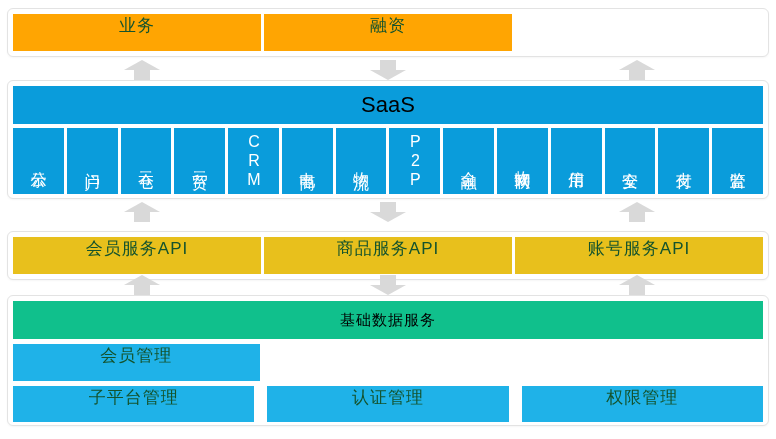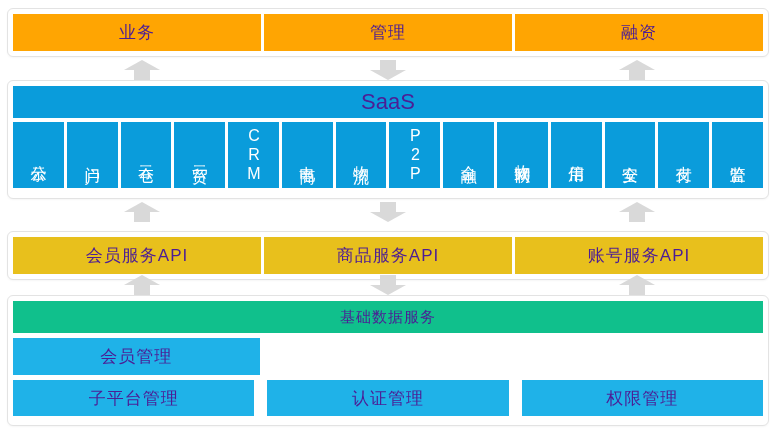--- a/index.html
+++ b/index.html
@@ -27,36 +27,35 @@
   .card-base   { top: 295px; height: 131px; }
 
   .grid3 {
     display: grid;
     grid-template-columns: repeat(3, 1fr);
     gap: 3px;
     height: 100%;
   }
   .cell {
     display: flex;
-    align-items: center;
     justify-content: center;
-    color: #4c1d95;
+    color: #14532d;
     font-size: 17px;
     letter-spacing: 1px;
   }
   .cell-orange { background: #FFA502; }
   .cell-gold   { background: #E8C01C; }
   .cell-cyan   { background: #1FB2E8; }
 
   .banner {
     display: flex;
     align-items: center;
     justify-content: center;
-    color: #4c1d95;
-    height: 32px;
+    color: #000000;
+    height: 38px;
   }
   .banner-saas  { background: #0A9CDB; font-size: 22px; }
   .banner-green { background: #10C08C; font-size: 15px; letter-spacing: 1px; }
 
   .module-row {
     display: grid;
     grid-template-columns: repeat(14, 1fr);
     gap: 3px;
     height: 66px;
     margin-top: 4px;
@@ -99,23 +98,20 @@
 <body>
 
 <div class="page">
 
   <div class="card card-top">
     <div class="grid3">
       <div class="cell cell-orange">
         <span>业务</span>
       </div>
       <div class="cell cell-orange">
-        <span>管理</span>
-      </div>
-      <div class="cell cell-orange">
         <span>融资</span>
       </div>
     </div>
   </div>
 
   <div class="arrow up band1 ax1">
       <div class="head"></div>
       <div class="stem"></div>
     </div>
   <div class="arrow down band1 ax2">

